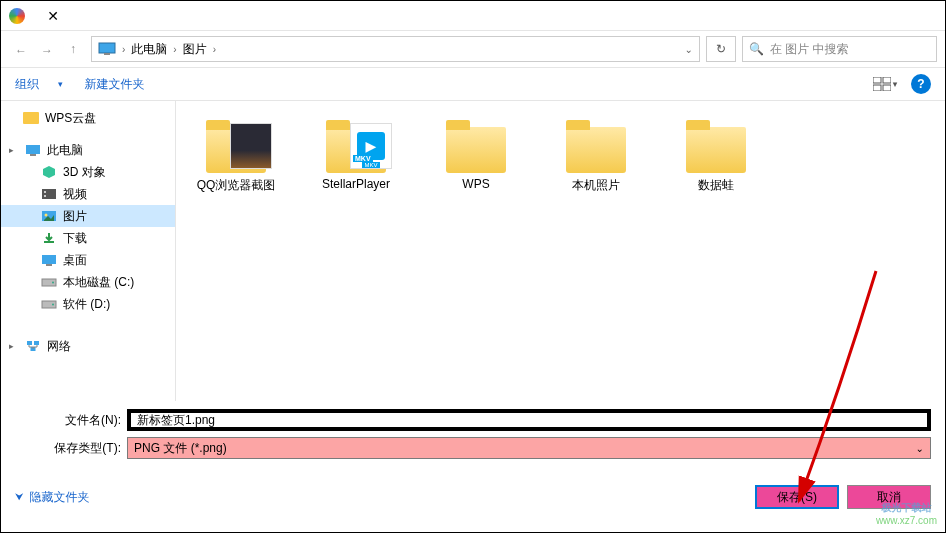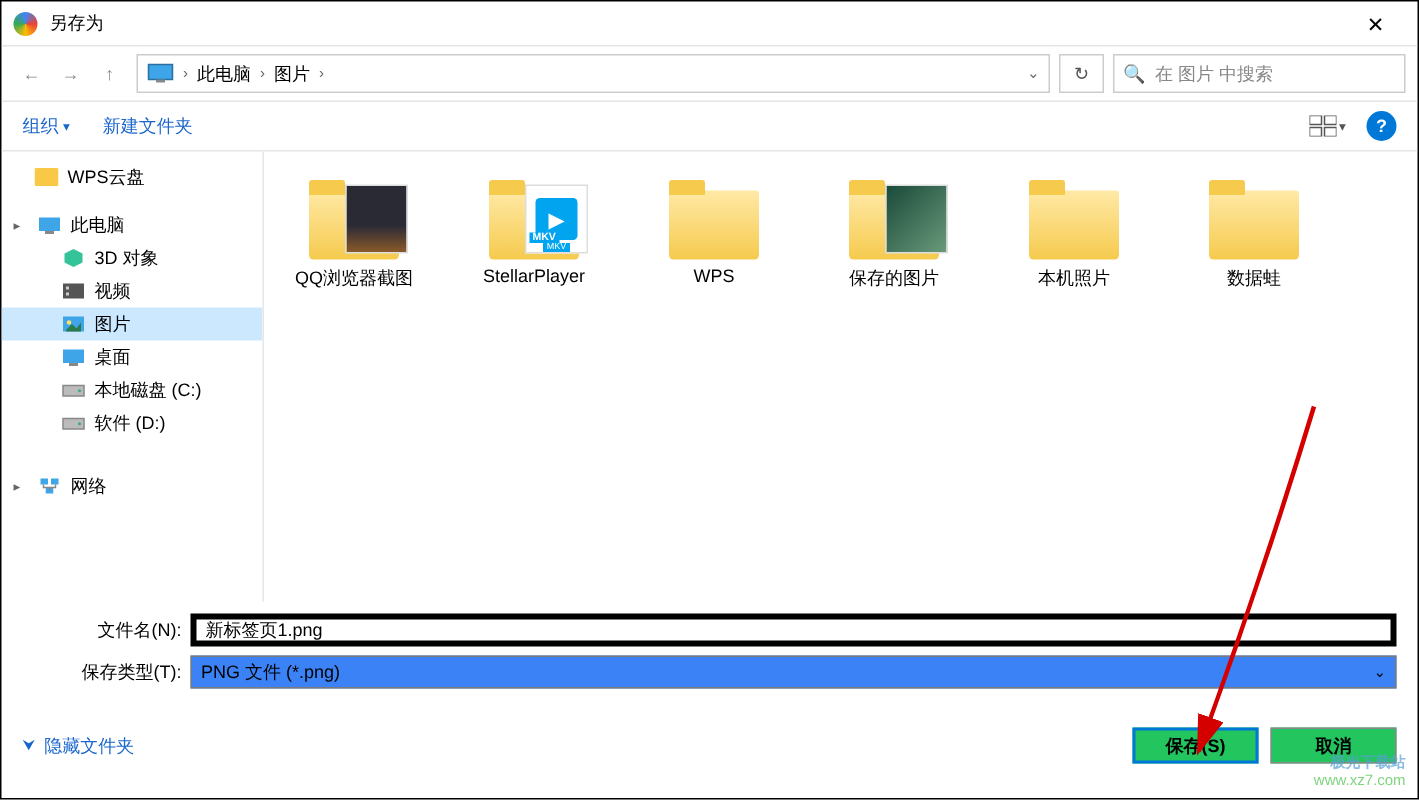--- a/index.html
+++ b/index.html
@@ -17,21 +17,21 @@
     .addr-bar .pc-icon { width: 18px; height: 14px; }
     .addr-bar .crumb { font-size: 12px; }
     .addr-bar .sep { color: #666; font-size: 10px; }
     .addr-bar .spacer { flex: 1; }
     .addr-bar .dd { color: #666; font-size: 10px; }
     .refresh-btn { width: 30px; height: 26px; border: 1px solid #ccc; display: flex; align-items: center; justify-content: center; color: #555; cursor: pointer; }
     .search-box { width: 195px; height: 26px; border: 1px solid #ccc; display: flex; align-items: center; padding: 0 6px; gap: 6px; color: #888; }
     .search-box .mag { font-size: 12px; }
     
     .toolbar { height: 34px; display: flex; align-items: center; padding: 0 14px; border-top: 1px solid #e5e5e5; border-bottom: 1px solid #e5e5e5; }
-    .toolbar .lk { color: #1a66cc; font-size: 12px; margin-right: 22px; cursor: pointer; display: flex; align-items: center; gap: 3px; }
+    .toolbar .lk { color: #1a66cc; font-size: 12px; margin-right: 22px; cursor: pointer; display: flex; align-items: center; gap: 19px; }
     .toolbar .sp { flex: 1; }
     .toolbar .view-btn { width: 28px; height: 22px; display: flex; align-items: center; justify-content: center; color: #555; cursor: pointer; margin-left: 6px; }
     .toolbar .help { width: 20px; height: 20px; border-radius: 50%; background: #0078d7; color: #fff; display: flex; align-items: center; justify-content: center; font-weight: bold; margin-left: 12px; cursor: pointer; }
     
     .mainrow { display: flex; height: 300px; }
     .tree { width: 175px; border-right: 1px solid #e5e5e5; padding: 6px 0; overflow-y: auto; }
     .tree-item { display: flex; align-items: center; height: 22px; padding: 0 6px 0 22px; gap: 6px; cursor: pointer; font-size: 12px; }
     .tree-item.l2 { padding-left: 40px; }
     .tree-item.sel { background: #cce8ff; }
     .tree-item .exp { width: 10px; color: #666; font-size: 9px; margin-left: -14px; }
@@ -48,39 +48,38 @@
     .folder-preview.c { background: linear-gradient(135deg, #1a4a3a, #6a9a7a); }
     .preview-play { width: 28px; height: 28px; background: #00a4ef; border-radius: 3px; display: flex; align-items: center; justify-content: center; color: #fff; font-size: 14px; position: relative; }
     .preview-play::after { content: 'MKV'; position: absolute; bottom: -8px; font-size: 6px; color: #00a4ef; background: #00a4ef; color: white; padding: 0 2px; }
     .mkv-badge { position: absolute; bottom: 6px; left: 2px; font-size: 7px; font-weight: bold; color: #fff; background: #00a4ef; padding: 0 2px; }
     .folder-label { font-size: 12px; text-align: center; max-width: 100%; }
     
     .fields { padding: 8px 14px; }
     .field-row { display: flex; align-items: center; margin-bottom: 6px; }
     .field-label { width: 112px; text-align: right; padding-right: 6px; font-size: 12px; }
     .field-input { flex: 1; height: 22px; border: 4px solid #000000; padding: 0 6px; font-size: 12px; }
-    .field-select { flex: 1; height: 22px; border: 1px solid #7a7a7a; padding: 0 6px; font-size: 12px; display: flex; align-items: center; justify-content: space-between; background: #3b82f6; }
+    .field-select { flex: 1; height: 22px; border: 1px solid #7a7a7a; padding: 0 6px; font-size: 12px; display: flex; align-items: center; justify-content: space-between; background: #fca5a5; }
     
     .footer { display: flex; align-items: center; padding: 12px 14px; }
     .footer .exp-arrow { color: #1a66cc; margin-right: 6px; font-size: 10px; }
     .footer .hide-folders { color: #1a66cc; font-size: 12px; cursor: pointer; }
     .footer .sp { flex: 1; }
-    .footer button { min-width: 84px; height: 24px; border: 1px solid #888; background: #22c55e; font-size: 12px; cursor: pointer; margin-left: 8px; font-weight: bold; }
+    .footer button { min-width: 84px; height: 24px; border: 1px solid #888; background: #ec4899; font-size: 12px; cursor: pointer; margin-left: 8px; }
     .footer button.primary { border: 2px solid #0078d7; }
     
-    .watermark { position: absolute; right: 8px; bottom: 6px; font-size: 10px; color: #4ac24a; opacity: 0.7; pointer-events: none; text-align: right; }
+    .watermark { position: absolute; right: 8px; bottom: 6px; font-size: 10px; color: #4ac24a; opacity: 0.7; pointer-events: none; text-align: center; }
     .watermark .cn { color: #5a9fd4; font-weight: bold; }
     .arrow-annot { position: absolute; pointer-events: none; }
   </style>
 </head>
 <body>
 
 <div class="titlebar">
   <div class="app-icon"></div>
-  <div class="title">另存为</div>
   <div class="close">✕</div>
 </div>
 
 <div class="navbar">
   <div class="nav-arrows">
     <div class="nav-arrow">←</div>
     <div class="nav-arrow">→</div>
     <div class="nav-arrow">↑</div>
   </div>
   <div class="addr-bar">
@@ -156,20 +155,27 @@
       <div class="tree-item l2 sel">
         <svg class="ti-icon" viewBox="0 0 16 14">
           <rect x="1" y="2" width="14" height="10" fill="#3da5e8"></rect>
           <circle cx="5" cy="6" r="1.5" fill="#ffe06a"></circle>
           <path d="M3,11 L7,7 L10,10 L13,6 L13,12 L3,12 Z" fill="#2a7a4a"></path>
         </svg>
         <span>图片</span>
       </div>
       <div class="tree-item l2">
         <svg class="ti-icon" viewBox="0 0 16 14">
+          <path d="M8,2 L8,9 M5,6 L8,9 L11,6" stroke="#2a9a4a" stroke-width="2" fill="none"></path>
+          <rect x="3" y="10" width="10" height="2" fill="#2a9a4a"></rect>
+        </svg>
+        <span>下载</span>
+      </div>
+      <div class="tree-item l2">
+        <svg class="ti-icon" viewBox="0 0 16 14">
           <rect x="1" y="2" width="14" height="9" fill="#3da5e8"></rect>
           <rect x="5" y="11" width="6" height="2" fill="#888"></rect>
         </svg>
         <span>桌面</span>
       </div>
       <div class="tree-item l2">
         <svg class="ti-icon" viewBox="0 0 16 14">
           <rect x="1" y="4" width="14" height="7" fill="#bbb" stroke="#888"></rect>
           <circle cx="12" cy="7.5" r="1" fill="#3a8"></circle>
         </svg>
@@ -211,27 +217,20 @@
             <div class="mkv-badge">MKV</div>
           </div>
         </div>
         <div class="folder-label">StellarPlayer</div>
       </div>
       <div class="folder-item">
         <div class="folder-icon">
           <div class="folder-base"></div>
         </div>
         <div class="folder-label">WPS</div>
-      </div>
-      <div class="folder-item">
-        <div class="folder-icon">
-          <div class="folder-base"></div>
-          <div class="folder-preview c"></div>
-        </div>
-        <div class="folder-label">保存的图片</div>
       </div>
       <div class="folder-item">
         <div class="folder-icon">
           <div class="folder-base"></div>
         </div>
         <div class="folder-label">本机照片</div>
       </div>
       <div class="folder-item">
         <div class="folder-icon">
           <div class="folder-base"></div>

